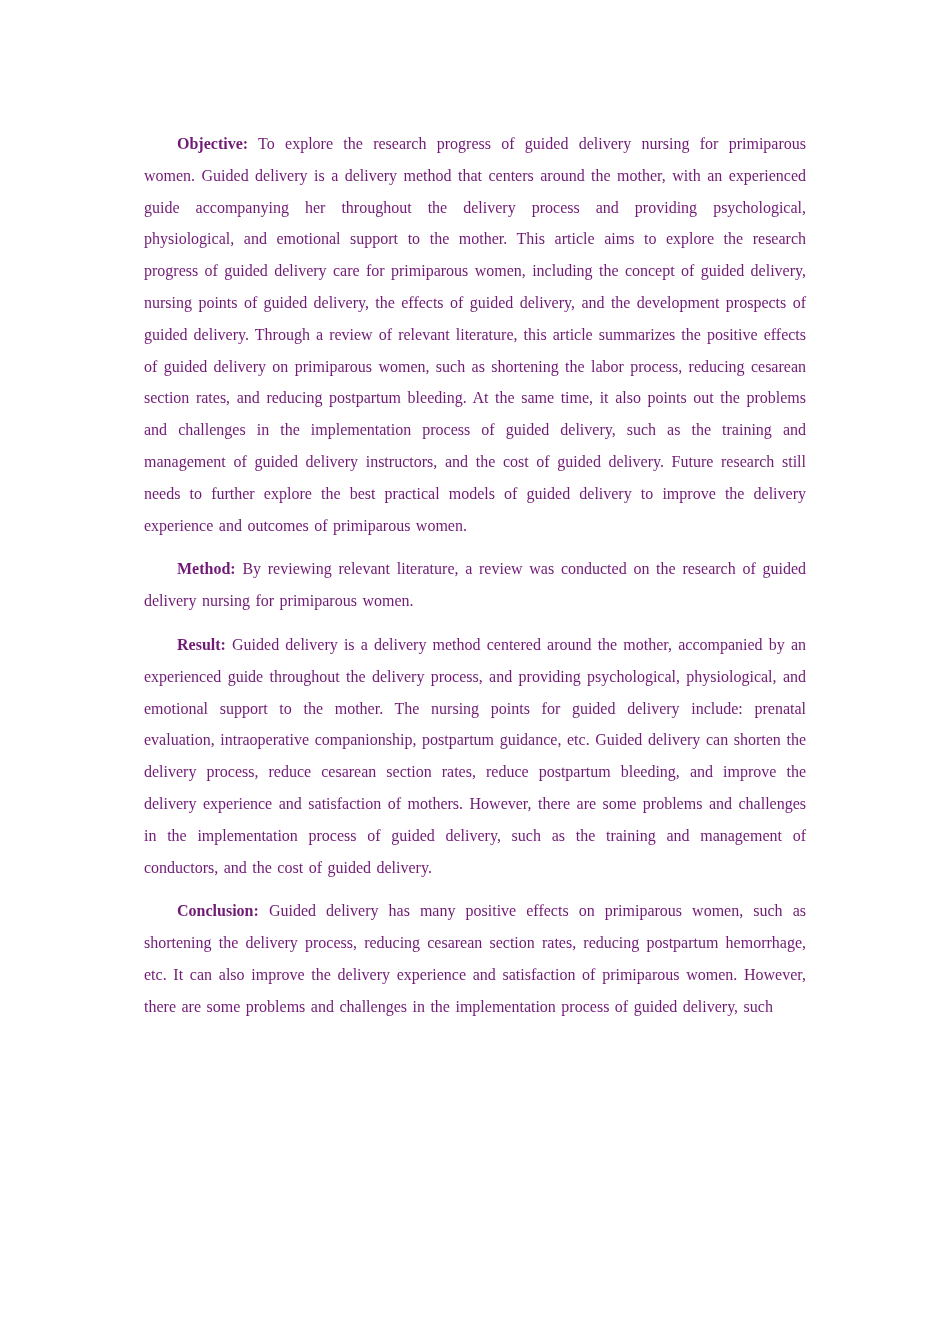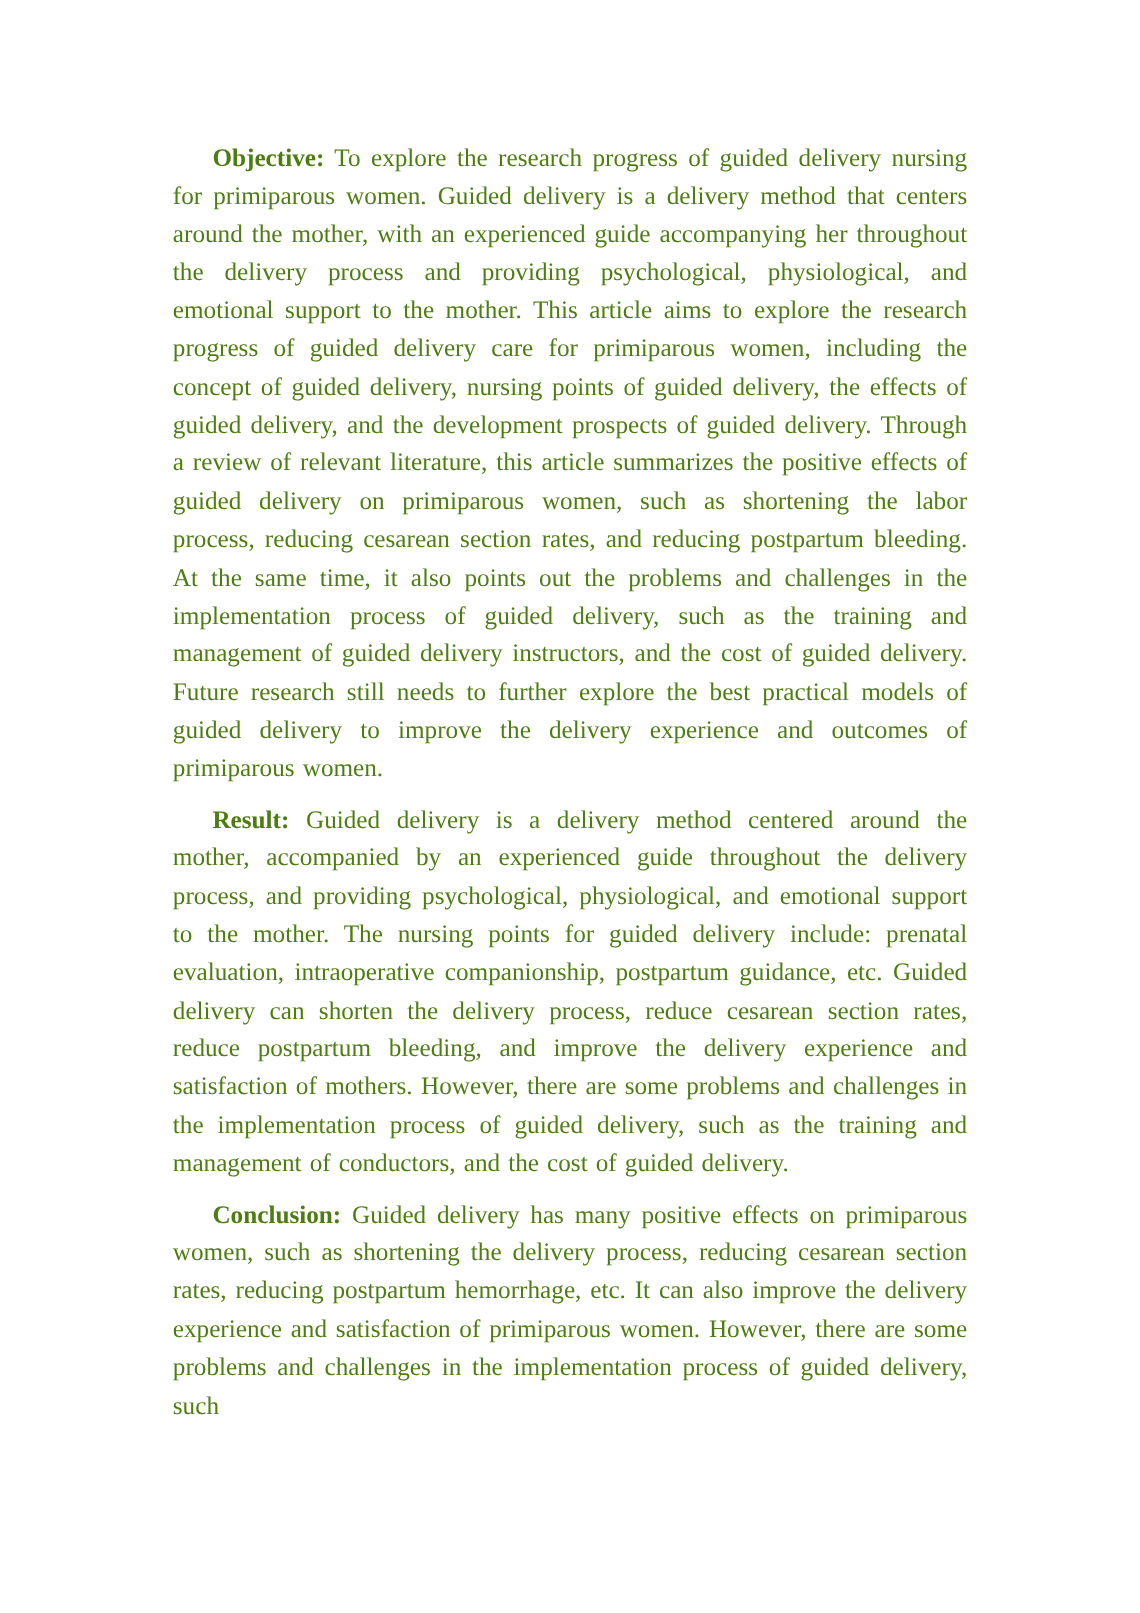--- a/index.html
+++ b/index.html
@@ -16,37 +16,38 @@
     overflow: hidden;
   }
   .page {
     box-sizing: border-box;
     width: 950px;
     height: 1344px;
     padding: 116px 144px 0 144px;
     background: #ffffff;
   }
   .para {
-    margin: 0 0 11px 0;
-    font-size: 21px;
+    margin: 12px 0 11px 0;
+    font-size: 16px;
     line-height: 31.8px;
     text-align: justify;
     text-indent: 33px;
     word-spacing: 1.5px;
-    color: #4d7c0f;
+    color: #701a75;
   }
   .label {
     font-weight: bold;
   }
 </style>
 </head>
 <body>
 
 <div class="page">
 
   <p class="para"><strong class="label">Objective:</strong> <span>To explore the research progress of guided delivery nursing for primiparous women. Guided delivery is a delivery method that centers around the mother, with an experienced guide accompanying her throughout the delivery process and providing psychological, physiological, and emotional support to the mother. This article aims to explore the research progress of guided delivery care for primiparous women, including the concept of guided delivery, nursing points of guided delivery, the effects of guided delivery, and the development prospects of guided delivery. Through a review of relevant literature, this article summarizes the positive effects of guided delivery on primiparous women, such as shortening the labor process, reducing cesarean section rates, and reducing postpartum bleeding. At the same time, it also points out the problems and challenges in the implementation process of guided delivery, such as the training and management of guided delivery instructors, and the cost of guided delivery. Future research still needs to further explore the best practical models of guided delivery to improve the delivery experience and outcomes of primiparous women.</span></p>
 
+  <p class="para"><strong class="label">Method:</strong> <span>By reviewing relevant literature, a review was conducted on the research of guided delivery nursing for primiparous women.</span></p>
 
   <p class="para"><strong class="label">Result:</strong> <span>Guided delivery is a delivery method centered around the mother, accompanied by an experienced guide throughout the delivery process, and providing psychological, physiological, and emotional support to the mother. The nursing points for guided delivery include: prenatal evaluation, intraoperative companionship, postpartum guidance, etc. Guided delivery can shorten the delivery process, reduce cesarean section rates, reduce postpartum bleeding, and improve the delivery experience and satisfaction of mothers. However, there are some problems and challenges in the implementation process of guided delivery, such as the training and management of conductors, and the cost of guided delivery.</span></p>
 
   <p class="para"><strong class="label">Conclusion:</strong> <span>Guided delivery has many positive effects on primiparous women, such as shortening the delivery process, reducing cesarean section rates, reducing postpartum hemorrhage, etc. It can also improve the delivery experience and satisfaction of primiparous women. However, there are some problems and challenges in the implementation process of guided delivery, such</span></p>
 
 </div>
 
 </body></html>

